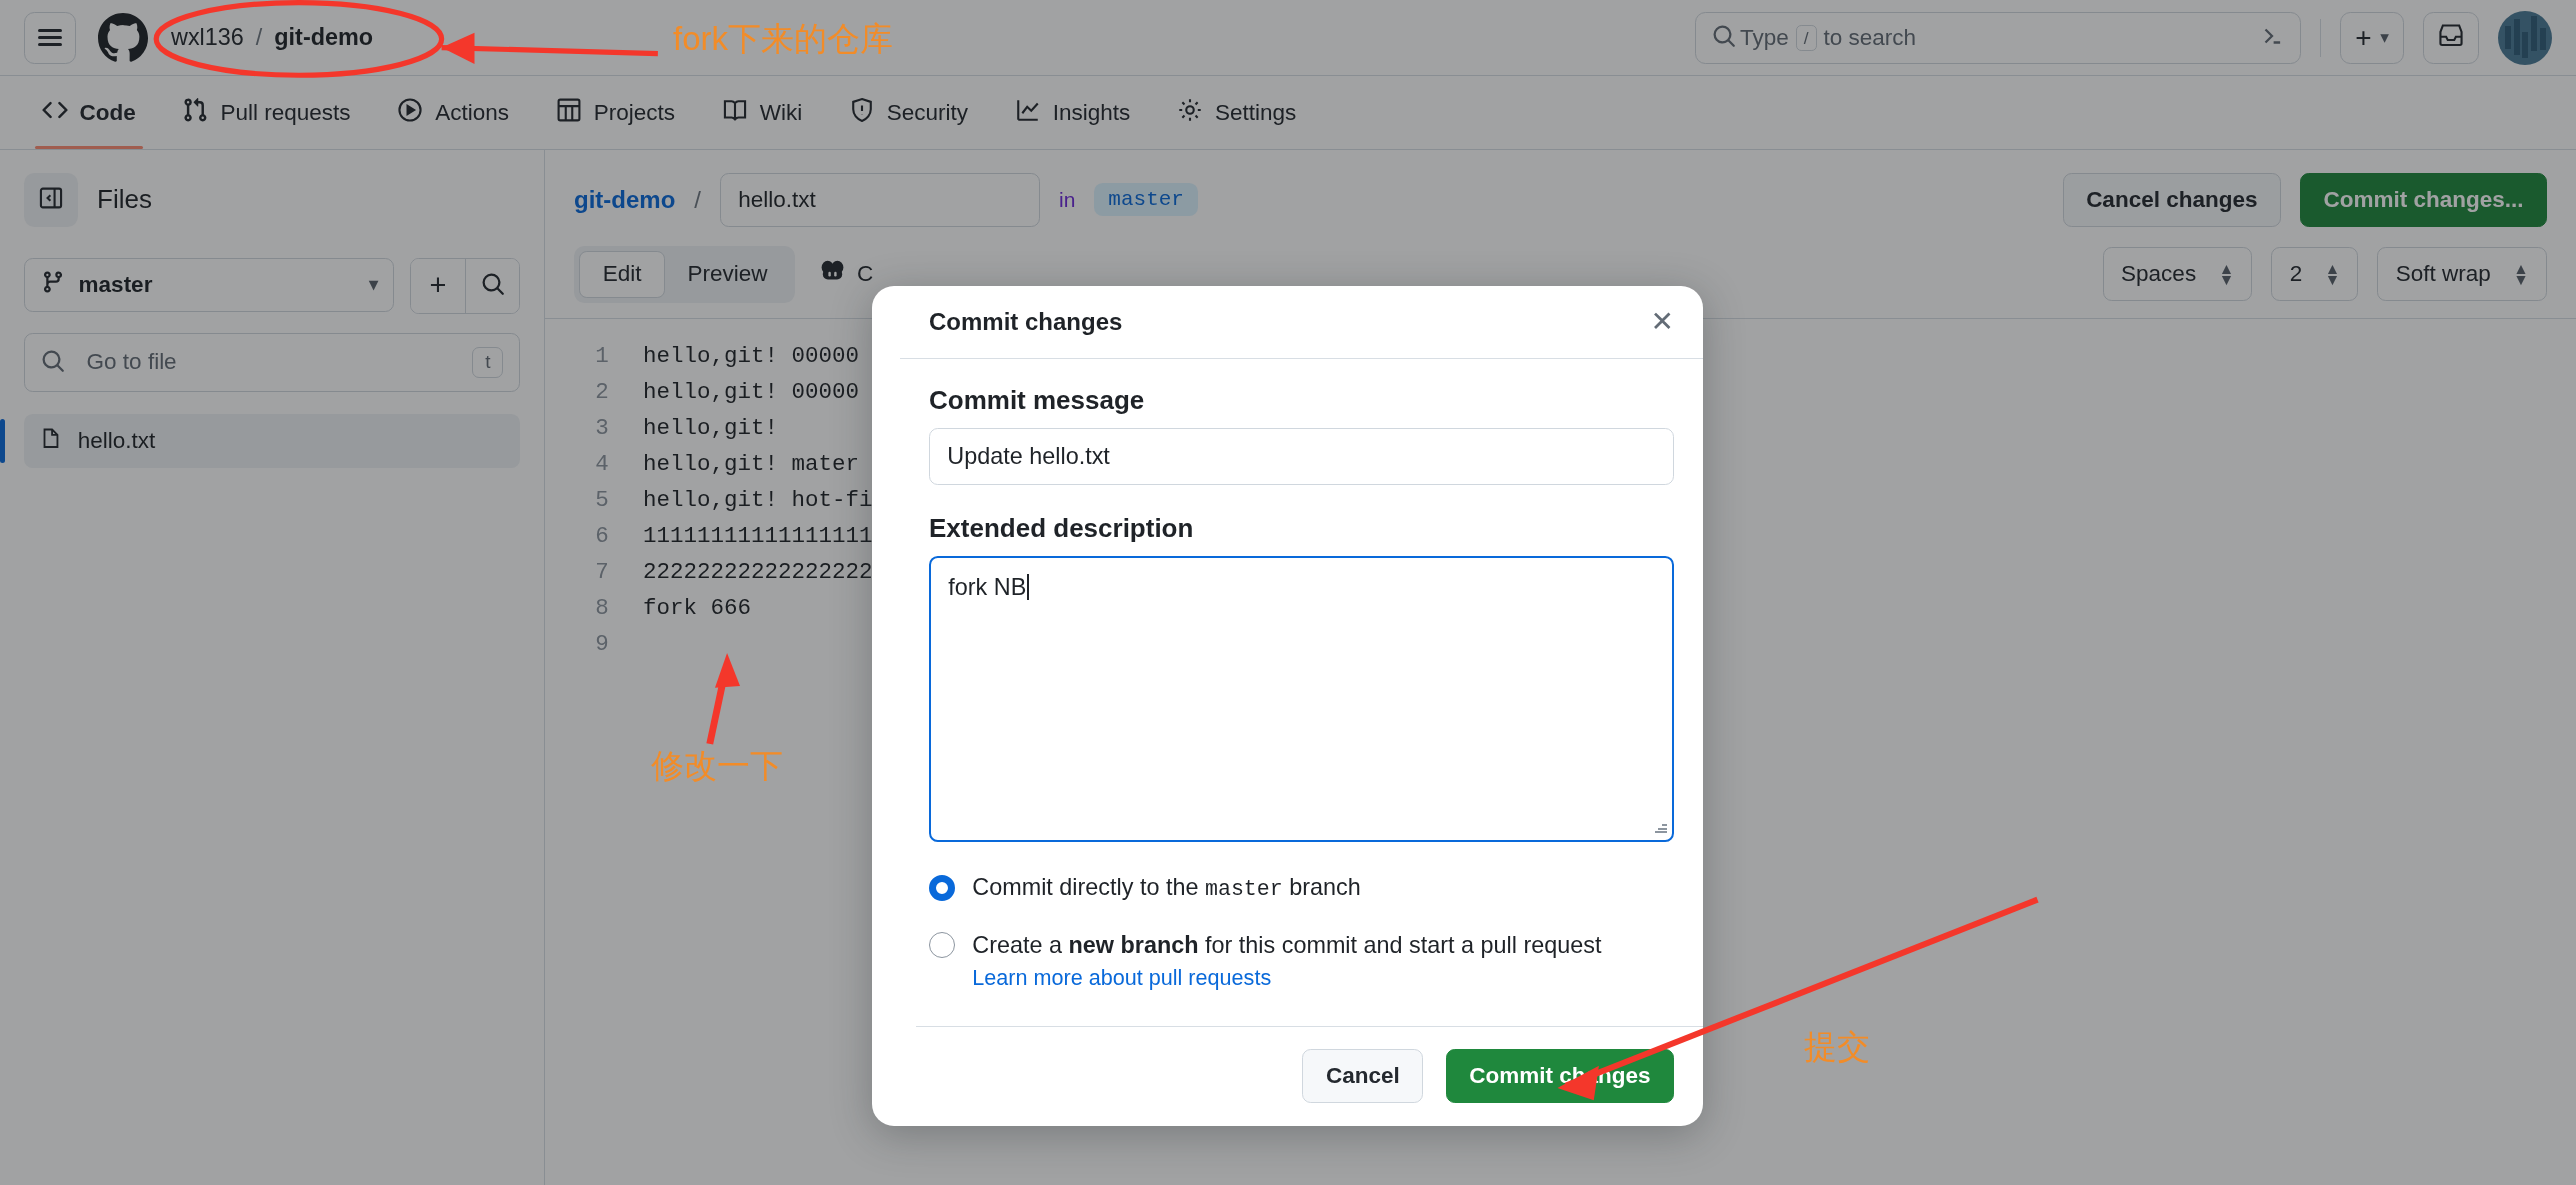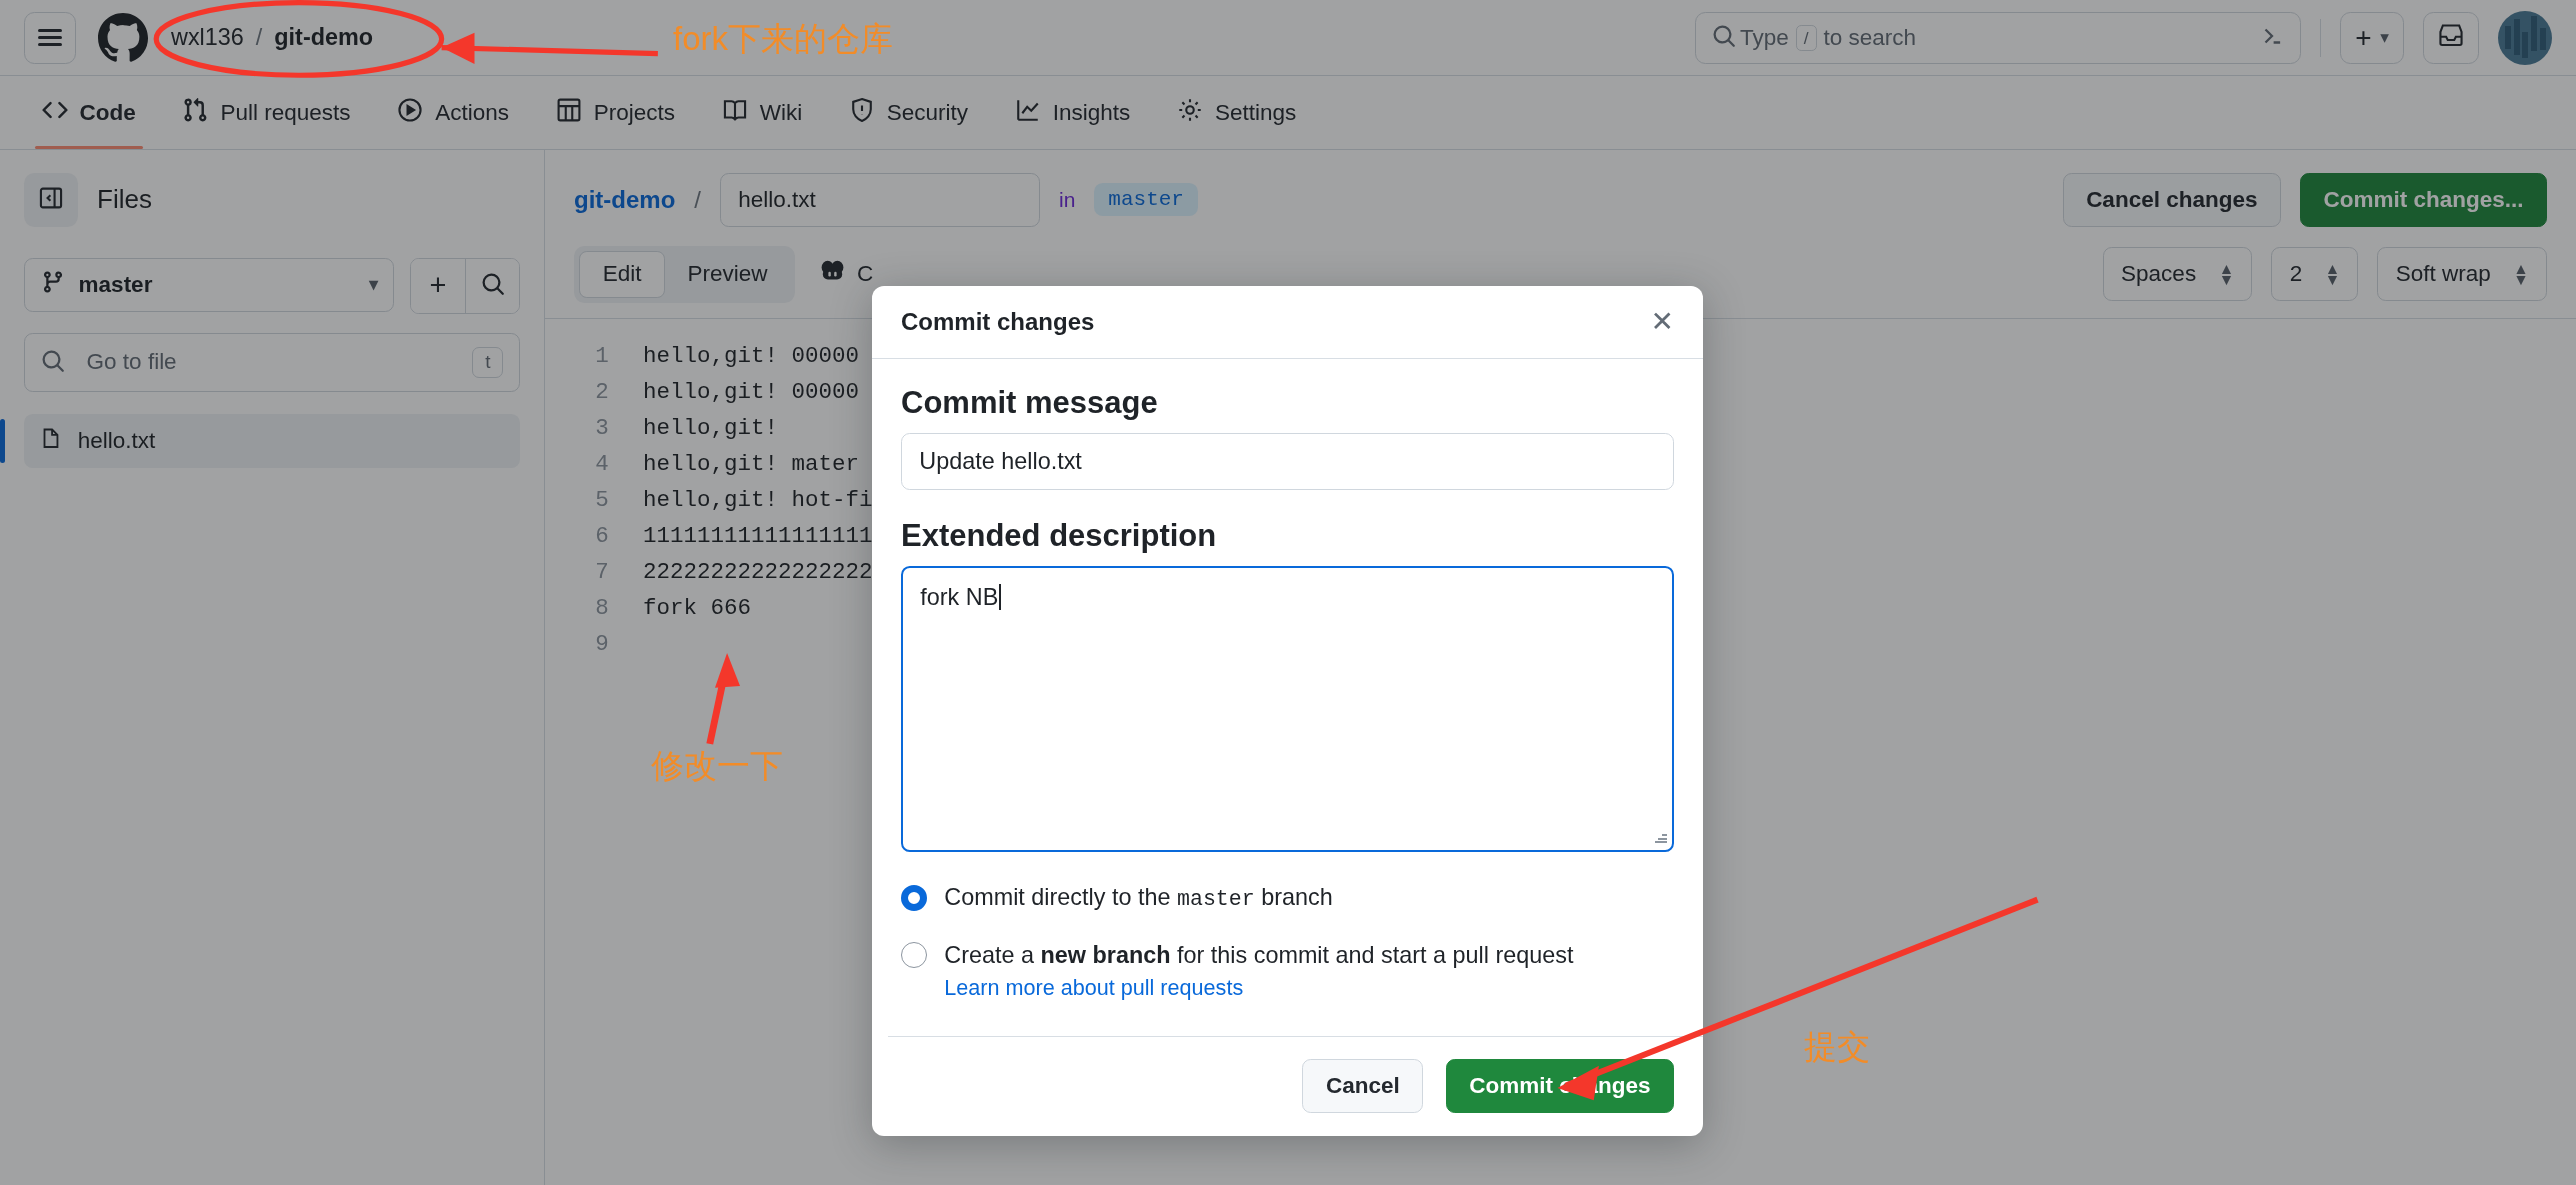--- a/index.html
+++ b/index.html
@@ -183,32 +183,33 @@
   }
   .gutter { width: 69px; padding-top: 19px; text-align: right; color: #8c959f; }
   .gutter div { height: 36px; line-height: 36px; padding-right: 5.2px; }
   .codelines { padding-top: 19px; padding-left: 29px; color: #1f2328; flex:1; }
   .codelines div { height: 36px; line-height: 36px; white-space: pre; }
 
   
   .modal {
     position: absolute; z-index: 60;
     left: 872px; top: 286px; width: 831px;
-    background: #fff; border-radius: 12px;
+    background: #fff; border-radius: 22px;
     box-shadow: 0 8.7px 42px rgba(31,35,40,0.3);
     overflow: hidden;
+    padding-left: 28px;
   }
   .modal-head {
     height: 73px; display: flex; align-items: center; padding: 0 29px;
     border-bottom: 0.9px solid #d8dee4;
   }
   .modal-title { font-size: 24px; font-weight: 700; color: #1f2328; }
   .modal-x { margin-left: auto; font-size: 28px; color: #636c76; line-height: 1; }
   .modal-body { padding: 26px 29px 12px 29px; }
-  .flabel { font-size: 31px; font-weight: 700; color: #1f2328; margin-bottom: 12px; }
+  .flabel { font-size: 26px; font-weight: 700; color: #1f2328; margin-bottom: 12px; }
   .ftext {
     height: 57px; border: 0.9px solid #d0d7de; border-radius: 8.7px;
     display: flex; align-items: center; padding: 0 17.3px;
     font-size: 23.4px; color: #1f2328;
   }
   .farea {
     margin-top: 8.7px;
     height: 286px; border: 2.6px solid #0969da; border-radius: 8.7px;
     padding: 15.6px 17.3px; font-size: 23.4px; color: #1f2328; position: relative;
   }

